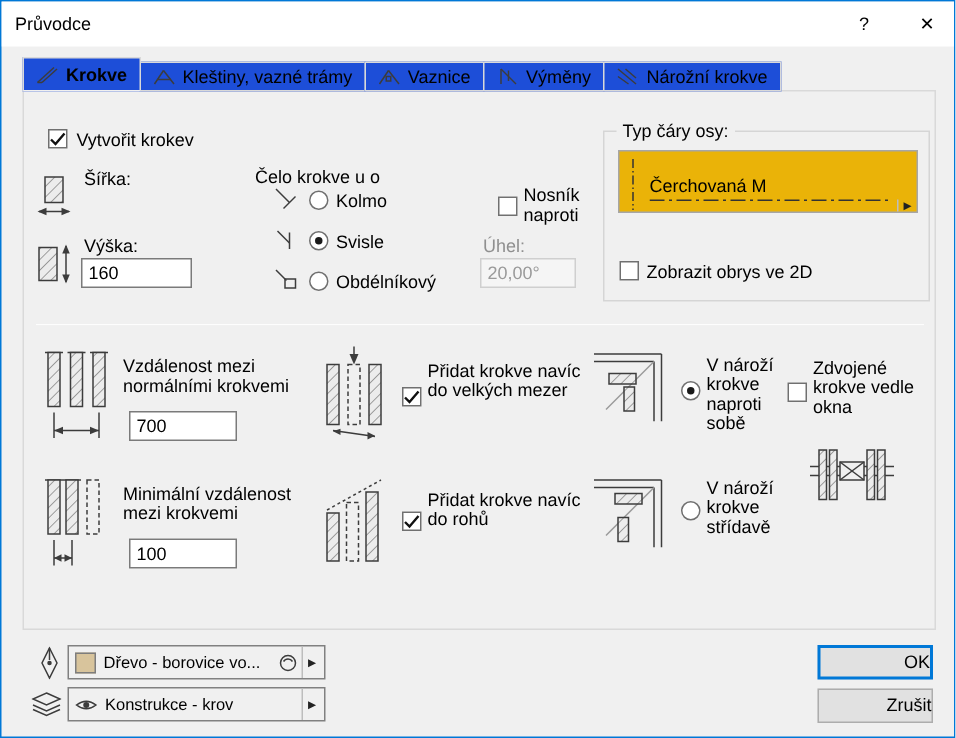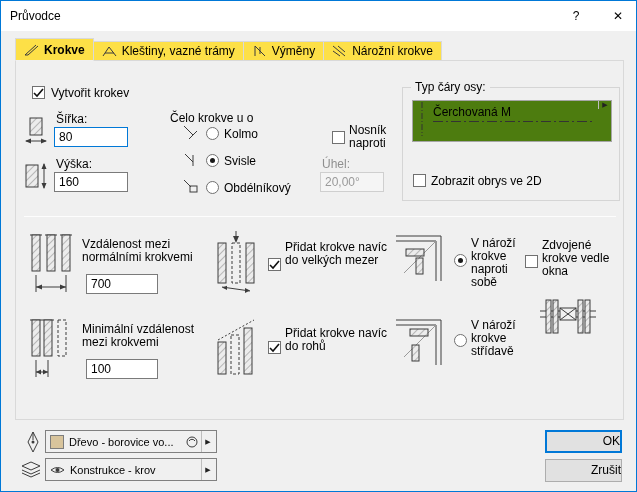--- a/index.html
+++ b/index.html
@@ -13,21 +13,21 @@
   .titlebar { position:absolute; left:0; top:0; right:0; height:30px; background:#ffffff; }
   .title { position:absolute; left:9px; top:8px; font-size:12px; }
   .cap-btn { position:absolute; top:0; width:36px; height:30px; text-align:center;
              line-height:30px; font-size:12px; color:#000; cursor:default; }
   .cap-btn.help { right:42px; }
   .cap-btn.close { right:0; }
 
   
   .tabstrip { position:absolute; left:14px; top:37px; display:flex; align-items:flex-end; z-index:5; }
   .tab { display:flex; align-items:center; gap:5px; height:20px; padding:0 8px;
-         background:#fde047; border:1px solid #d9d9d9; margin-right:-1px; position:relative; }
+         background:#1d4ed8; border:1px solid #d9d9d9; margin-right:-1px; position:relative; }
   .tab.active { height:23px; z-index:6; border-bottom:1px solid #f0f0f0; font-weight:bold; }
   .tlabel { white-space:nowrap; }
 
   .panel { position:absolute; left:14px; top:59px; width:609px; height:360px;
            background:#f0f0f0; border:1px solid #d9d9d9; z-index:4; }
 
   .lbl { position:absolute; font-size:12px; line-height:13px; }
   .lbl.gray { color:#8f8f8f; }
 
   .inp { position:absolute; height:20px; border:1px solid #7a7a7a; background:#fff;
@@ -40,22 +40,22 @@
   .radio { position:absolute; width:13px; height:13px; border-radius:50%; background:#fff;
            border:1px solid #707070; }
   .radio.sel::after { content:""; position:absolute; left:3px; top:3px; width:5px; height:5px;
                       border-radius:50%; background:#1a1a1a; }
 
   .icon { position:absolute; }
 
   .group { position:absolute; border:1px solid #d5d5d5; }
   .glabel { position:absolute; top:-8px; left:8px; background:#f0f0f0; padding:0 4px; font-size:12px; }
 
-  .lt-dd { position:absolute; left:9px; top:12px; width:200px; height:42px; background:#4d7c0f;
-           border:1px solid #a6a6a6; display:flex; align-items:flex-start; cursor:default; }
+  .lt-dd { position:absolute; left:9px; top:12px; width:200px; height:42px; background:#eab308;
+           border:1px solid #a6a6a6; display:flex; align-items:flex-end; cursor:default; }
   .lt-icon { width:18px; display:flex; align-items:center; justify-content:center; }
   .lt-main { flex:1; padding:4px 2px 5px 2px; display:flex; flex-direction:column; justify-content:space-between; }
   .lt-arrow { width:13px; display:flex; align-items:center; justify-content:center;
               font-size:7px; color:#222; border-left:1px solid #bdbdbd; }
 
   .sep { position:absolute; height:1px; background:#d8d8d8; border-bottom:1px solid #fdfdfd; }
 
   .dd { position:absolute; height:23px; background:#f0f0f0; border:1px solid #808080;
         display:flex; align-items:center; padding:0 2px 0 4px; cursor:default; }
   .dd-text { flex:1; font-size:11px; white-space:nowrap; overflow:hidden; margin-left:5px; }
@@ -108,20 +108,28 @@
     <div class="tab">
       <svg class="ticon" width="15" height="12" viewBox="0 0 15 12">
           <line class="ink" x1="1" y1="11" x2="7" y2="2"></line>
           <line class="ink" x1="14" y1="11" x2="7" y2="2"></line>
           <line class="ink" x1="3" y1="8" x2="12" y2="8"></line>
         </svg>
       <span class="tlabel">Kleštiny, vazné trámy</span>
     </div>
     <div class="tab">
       <svg class="ticon" width="15" height="12" viewBox="0 0 15 12">
+          <line class="ink" x1="1" y1="11" x2="7" y2="2"></line>
+          <line class="ink" x1="14" y1="11" x2="7" y2="2"></line>
+          <rect class="ink" x="5.5" y="6" width="3" height="3"></rect>
+        </svg>
+      <span class="tlabel">Vaznice</span>
+    </div>
+    <div class="tab">
+      <svg class="ticon" width="15" height="12" viewBox="0 0 15 12">
           <line class="ink" x1="3" y1="1" x2="3" y2="11"></line>
           <line class="ink" x1="3" y1="1" x2="13" y2="11"></line>
           <line class="ink" x1="8" y1="2" x2="8" y2="9"></line>
         </svg>
       <span class="tlabel">Výměny</span>
     </div>
     <div class="tab">
       <svg class="ticon" width="15" height="12" viewBox="0 0 15 12">
           <line class="ink" x1="1" y1="1" x2="13" y2="11"></line>
           <line class="ink" x1="6" y1="1" x2="13" y2="7"></line>
@@ -140,21 +148,20 @@
     </span>
     <span class="lbl" style="left:35px;top:26px">Vytvořit krokev</span>
 
     <svg class="icon" style="left:8px;top:55px" width="24" height="30" viewBox="0 0 24 30">
       <rect class="hatchfill" x="6" y="2" width="12" height="17"></rect>
       <line class="ink" x1="2" y1="25" x2="22" y2="25"></line>
       <polygon class="arrowhead" points="1,25 7,22.5 7,27.5"></polygon>
       <polygon class="arrowhead" points="23,25 17,22.5 17,27.5"></polygon>
     </svg>
     <span class="lbl" style="left:40px;top:52px">Šířka:</span>
-    <input class="inp focus" style="left: 38px; top: 66px; width: 74px;" value="80">
 
     <svg class="icon" style="left:8px;top:100px" width="26" height="30" viewBox="0 0 26 30">
       <rect class="hatchfill" x="2" y="4" width="12" height="22"></rect>
       <line class="ink" x1="20" y1="3" x2="20" y2="27"></line>
       <polygon class="arrowhead" points="20,2 17.5,8 22.5,8"></polygon>
       <polygon class="arrowhead" points="20,28 17.5,22 22.5,22"></polygon>
     </svg>
     <span class="lbl" style="left:40px;top:97px">Výška:</span>
     <input class="inp" style="left: 38px; top: 111px; width: 74px;" value="160">
 

